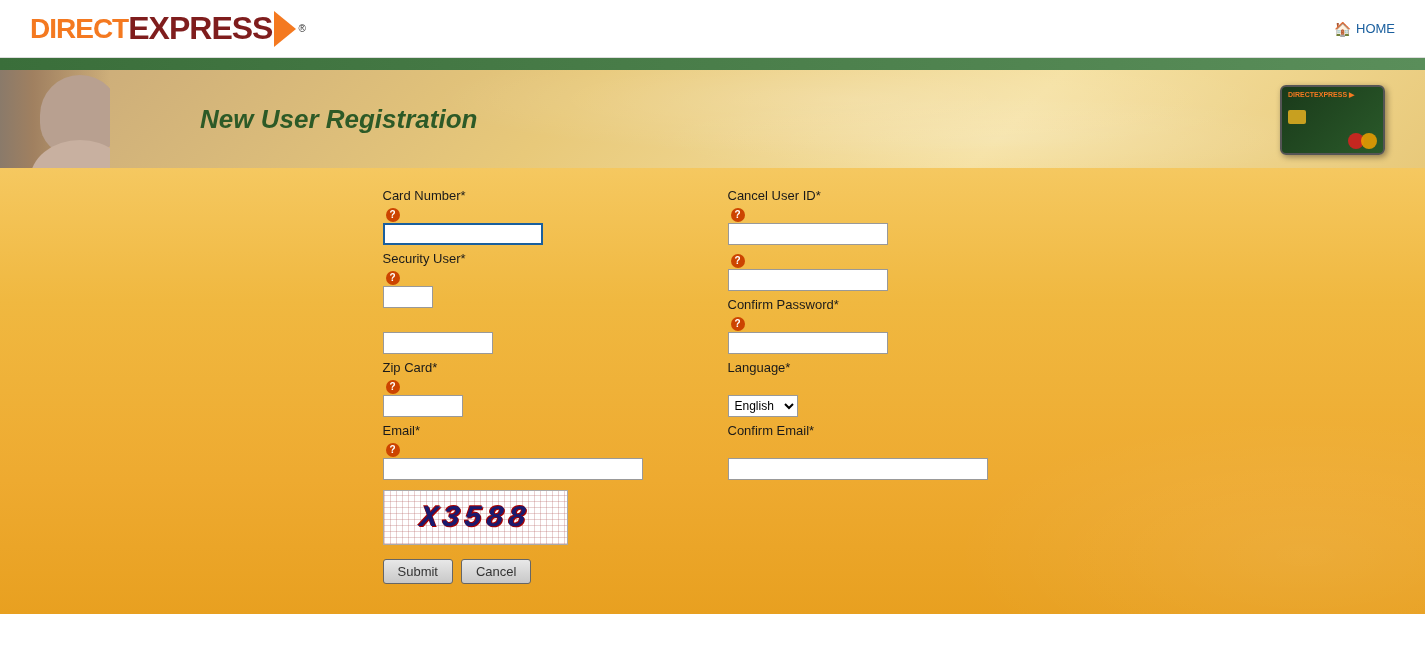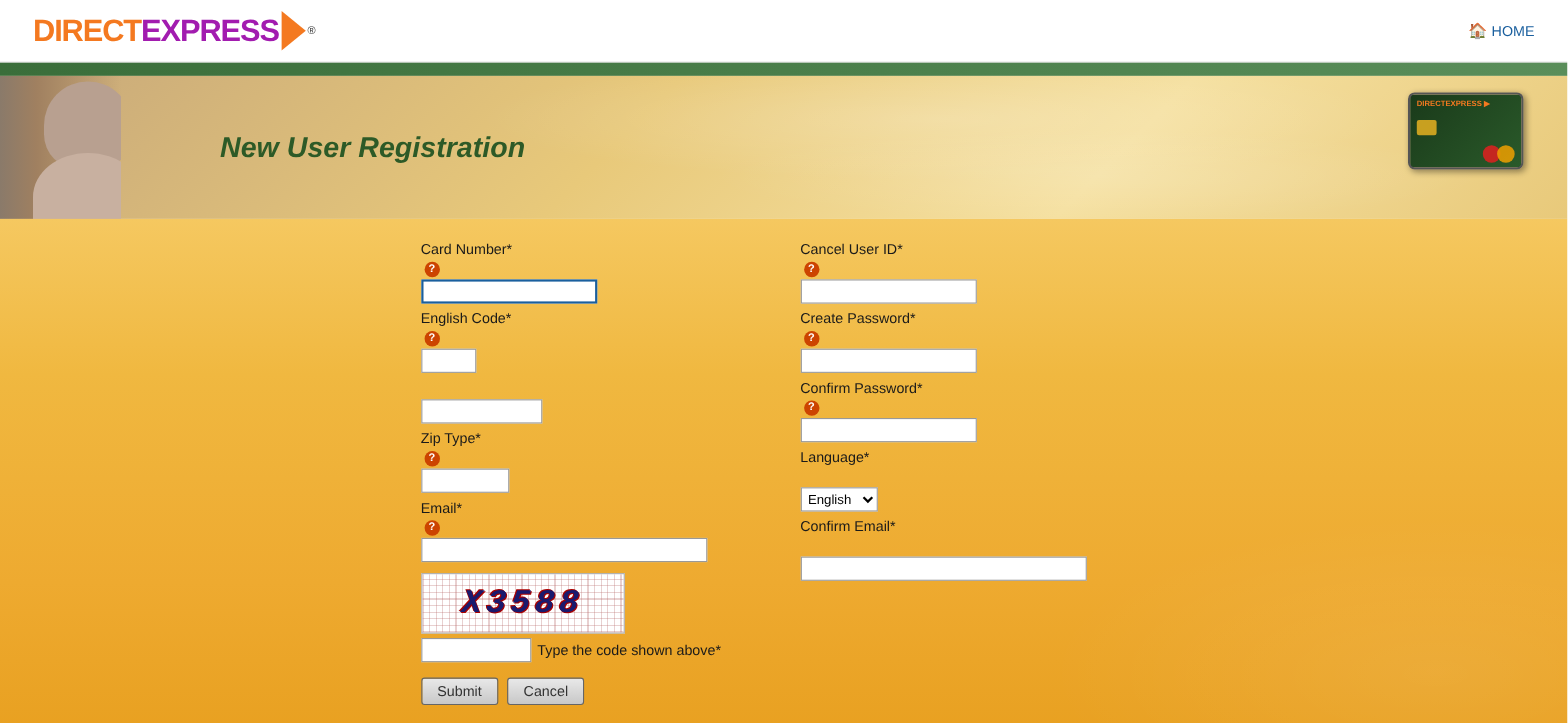--- a/index.html
+++ b/index.html
@@ -9,42 +9,42 @@
     #header {
       display: flex;
       align-items: center;
       justify-content: space-between;
       padding: 10px 30px;
       background: #fff;
       border-bottom: 1px solid #ddd;
     }
     #logo-area { display: flex; align-items: center; }
     .logo-direct { color: #f47920; font-size: 28px; font-weight: bold; letter-spacing: -1px; }
-    .logo-express { color: #a21caf; font-size: 28px; font-weight: bold; letter-spacing: -1px; }
+    .logo-express { color: #7f1d1d; font-size: 32px; font-weight: bold; letter-spacing: -1px; }
     .logo-arrow {
       display: inline-block;
       width: 0; height: 0;
       border-top: 18px solid transparent;
       border-bottom: 18px solid transparent;
       border-left: 22px solid #f47920;
       margin-left: 2px;
       vertical-align: middle;
     }
     .logo-reg { font-size: 10px; color: #333; vertical-align: super; margin-left: 2px; }
     #home-link { color: #1a5f9e; text-decoration: none; font-size: 13px; display: flex; align-items: center; gap: 4px; }
     .home-icon { font-size: 14px; }
 
     
     #green-bar { background: linear-gradient(to right, #3a6e3a, #5a8e5a); height: 12px; width: 100%; }
 
     
     #banner {
       position: relative;
       background: linear-gradient(135deg, #c8a97a 0%, #e8c97a 40%, #f5e0a0 70%, #e8c97a 100%);
-      height: 130px;
+      height: 98px;
       overflow: hidden;
       display: flex;
       align-items: center;
       text-decoration: underline;
     }
     #banner-person {
       position: absolute;
       left: 0;
       top: 0;
       width: 110px;
@@ -291,74 +291,69 @@
       <div>
 
         <div class="field-group">
           <label class="field-label">Card Number*</label>
           <span class="help-icon">?</span>
           <br>
           <input type="text" id="card-number-input" class="field-input" style="width: 160px; border: 2px solid rgb(26, 95, 158);">
         </div>
 
         <div class="field-group">
-          <label class="field-label">English Code*</label>
+          <label class="field-label">Security User*</label>
           <span class="help-icon">?</span>
           <br>
           <input type="text" class="field-input input-small" style="">
         </div>
 
         <div class="field-group">
           <br>
           <input type="text" class="field-input" style="width: 110px;">
         </div>
 
         <div class="field-group">
-          <label class="field-label">Zip Type*</label>
+          <label class="field-label">Zip Card*</label>
           <span class="help-icon">?</span>
           <br>
           <input type="text" class="field-input" style="width: 80px;">
         </div>
 
         <div class="field-group">
           <label class="field-label">Email*</label>
           <span class="help-icon">?</span>
           <br>
           <input type="text" class="field-input" style="width: 260px;">
         </div>
 
         <div id="captcha-section">
           <div id="captcha-row">
             <div id="captcha-image">
               <span id="captcha-text-display">X3588</span>
             </div>
           </div>
-          <div style="display:flex; align-items:center; gap:6px;">
-            <input type="text" id="captcha-input-field" style="">
-            <span class="field-label">Type the code shown above*</span>
-          </div>
         </div>
 
         <div id="button-row">
           <button class="btn">Submit</button>
           <button class="btn">Cancel</button>
         </div>
       </div>
 
       <div>
 
         <div class="field-group">
           <label class="field-label">Cancel User ID*</label>
           <span class="help-icon">?</span>
           <br>
           <input type="text" class="field-input" style="width: 160px;">
         </div>
 
         <div class="field-group">
-          <label class="field-label">Create Password*</label>
           <span class="help-icon">?</span>
           <br>
           <input type="password" class="field-input" style="width: 160px;">
         </div>
 
         <div class="field-group">
           <label class="field-label">Confirm Password*</label>
           <span class="help-icon">?</span>
           <br>
           <input type="password" class="field-input" style="width: 160px;">

